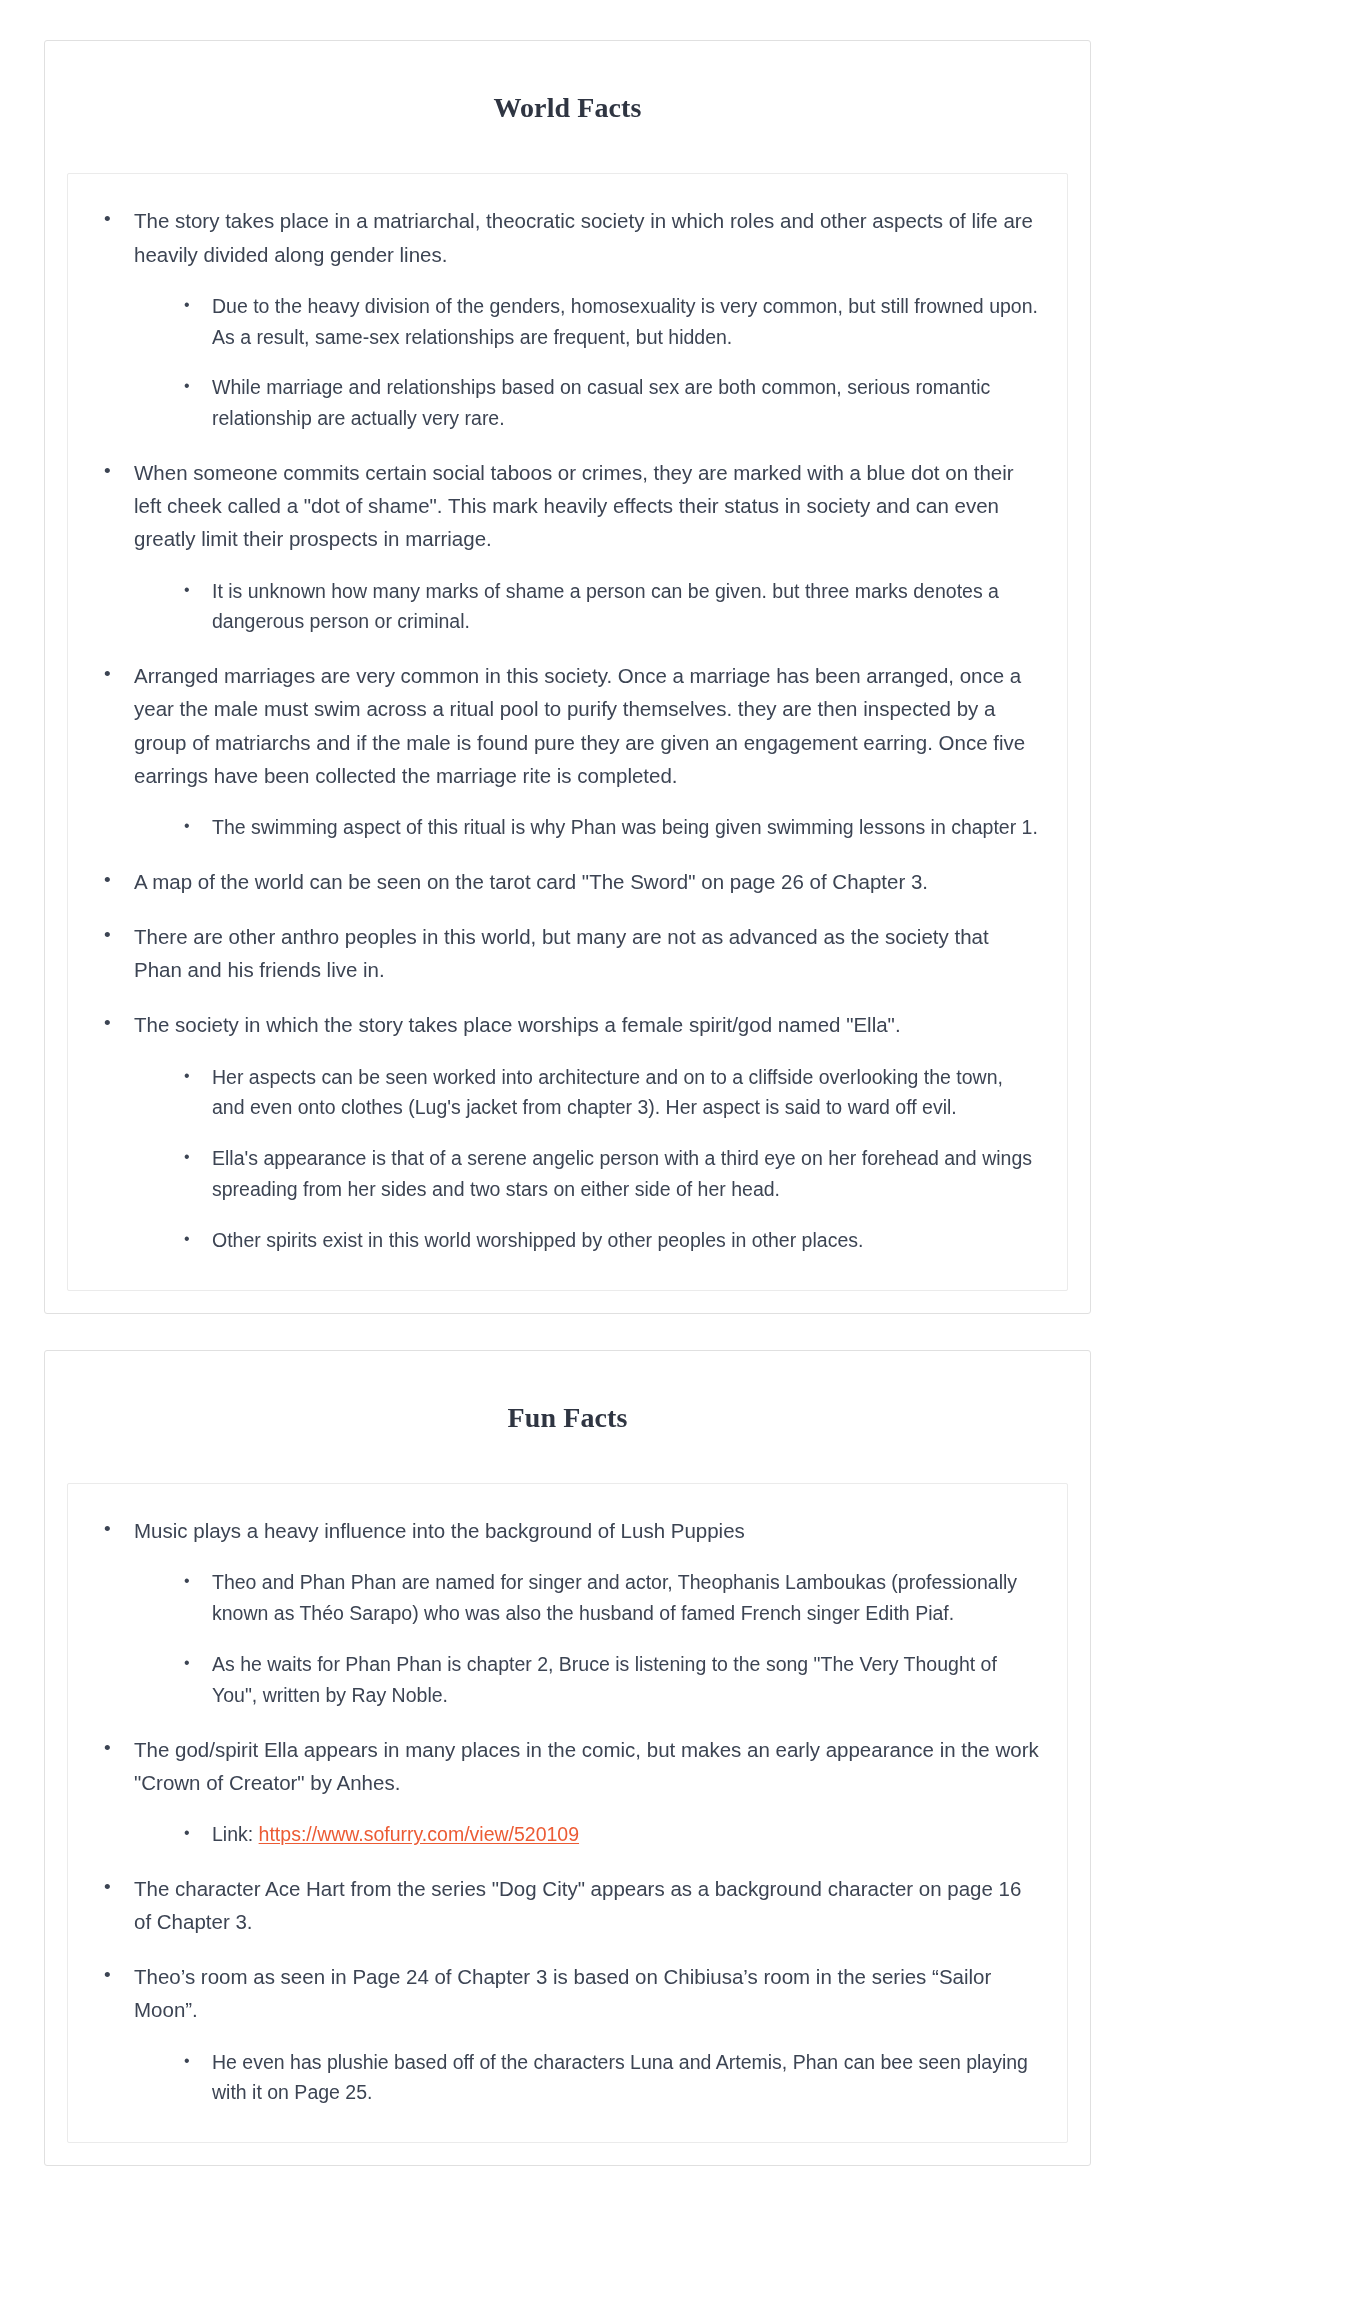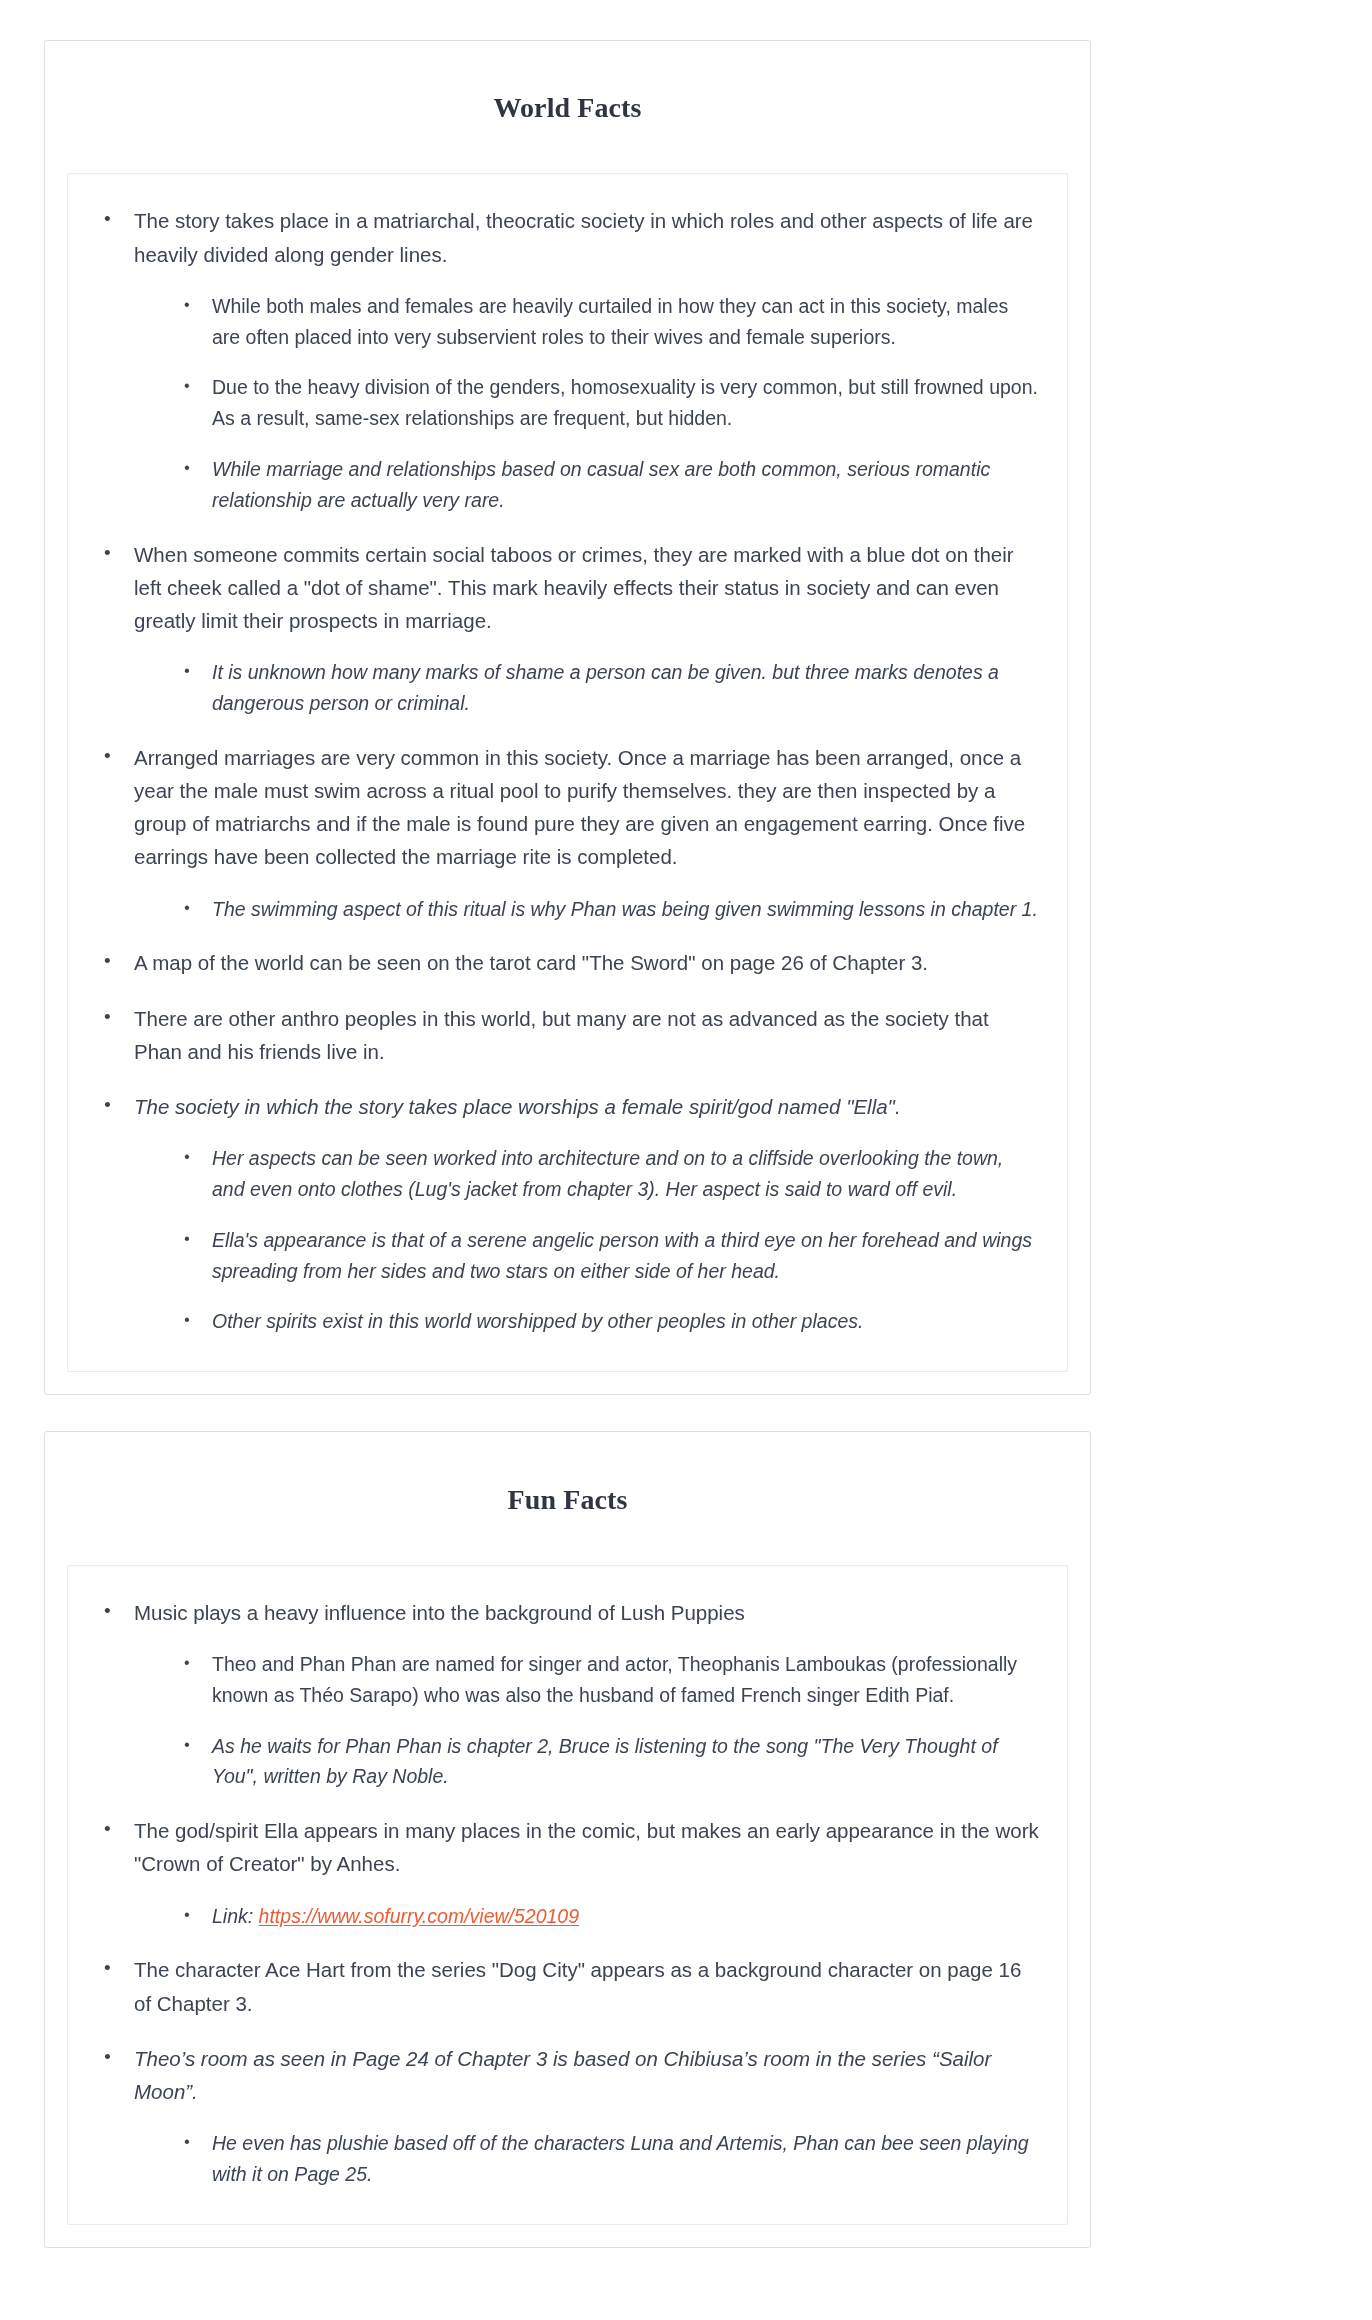--- a/index.html
+++ b/index.html
@@ -64,21 +64,21 @@
     font-size: 20.5px;
     line-height: 1.62;
     color: #3c4453;
   }
   ul.facts.level2 > li {
     font-size: 19.5px;
     line-height: 1.58;
     margin-bottom: 20px;
     padding-left: 34px;
   }
-  ul.facts > li:last-child { margin-bottom: 0; font-style: italic; }
+  ul.facts > li:last-child { margin-bottom: 0; }
 
   ul.facts > li::before {
     content: "\2022";
     position: absolute;
     left: 8px;
     top: -1px;
     color: #3c4453;
     font-size: 19px;
     line-height: 1.72;
   }
@@ -106,21 +106,20 @@
 
   <section class="card">
     <h2 class="card-title">World Facts</h2>
     <div class="card-body">
       <ul class="facts">
 
         <li>
           <span>The story takes place in a matriarchal, theocratic society in which roles and other aspects of life are heavily divided along gender lines.</span>
           <div class="sub-wrap">
             <ul class="facts level2">
-              <li><span>While both males and females are heavily curtailed in how they can act in this society, males are often placed into very subservient roles to their wives and female superiors.</span></li>
               <li><span>Due to the heavy division of the genders, homosexuality is very common, but still frowned upon. As a result, same-sex relationships are frequent, but hidden.</span></li>
               <li><span>While marriage and relationships based on casual sex are both common, serious romantic relationship are actually very rare.</span></li>
             </ul>
           </div>
         </li>
 
         <li>
           <span>When someone commits certain social taboos or crimes, they are marked with a blue dot on their left cheek called a "dot of shame". This mark heavily effects their status in society and can even greatly limit their prospects in marriage.</span>
           <div class="sub-wrap">
             <ul class="facts level2">

